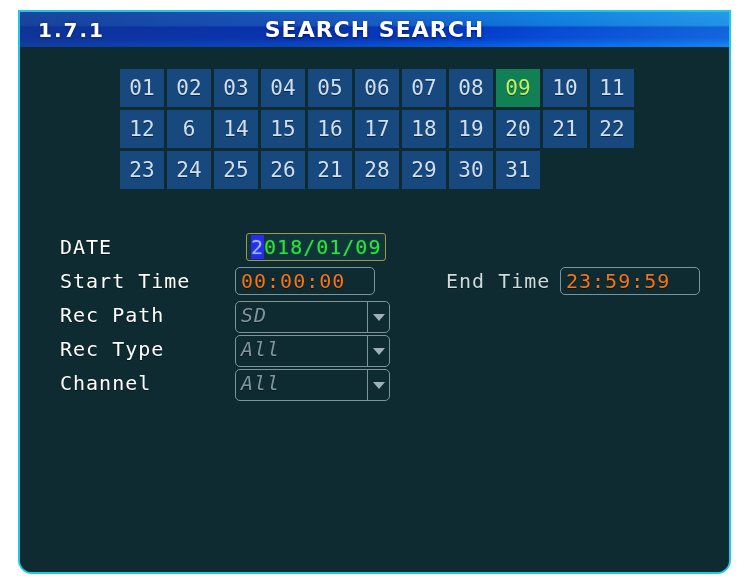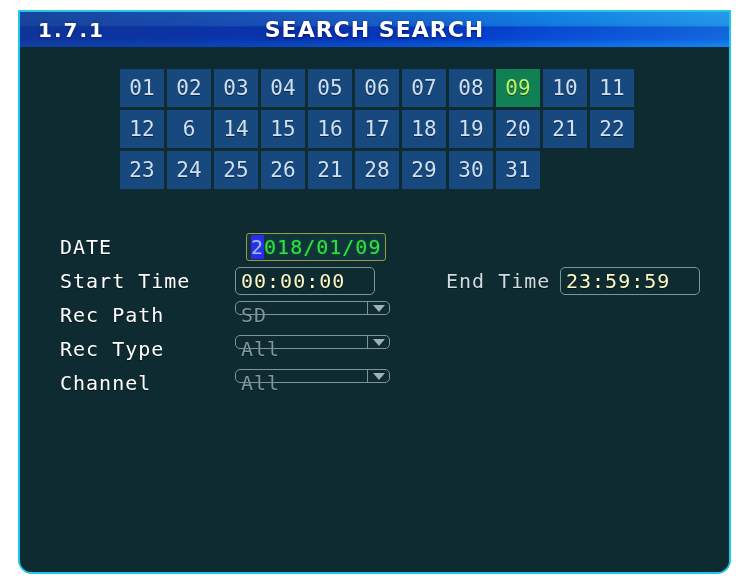--- a/index.html
+++ b/index.html
@@ -190,21 +190,21 @@
 
   
   .ro-box {
     position: absolute;
     top: 1px;
     height: 28px;
     box-sizing: border-box;
     border: 1px solid #7d959a;
     border-radius: 5px;
     background: transparent;
-    color: #fef9c3;
+    color: #f97316;
     font-family: "DejaVu Sans Mono", monospace;
     font-size: 20px;
     line-height: 26px;
     letter-spacing: 1px;
     padding: 0 5px;
     white-space: pre;
     text-shadow: 0 1px 0 rgba(0,0,0,.5);
   }
   .start-box { left: 215px; width: 140px; }
   .end-box   { left: 540px; width: 140px; }
@@ -221,26 +221,27 @@
     text-shadow: 0 1px 0 rgba(0,0,0,.55);
     margin-left: 36px;
   }
 
   
   .dd {
     position: absolute;
     left: 215px;
     top: 1px;
     width: 155px;
-    height: 14px;
+    height: 32px;
     box-sizing: border-box;
     border: 1px solid #7d959a;
     border-radius: 5px;
     display: flex;
     align-items: stretch;
+    font-style: italic;
   }
   .dd-val {
     flex: 1;
     color: #7f979c;
     font-family: "DejaVu Sans Mono", monospace;
     font-size: 20px;
     line-height: 26px;
     letter-spacing: 1px;
     padding-left: 5px;
     white-space: pre;

